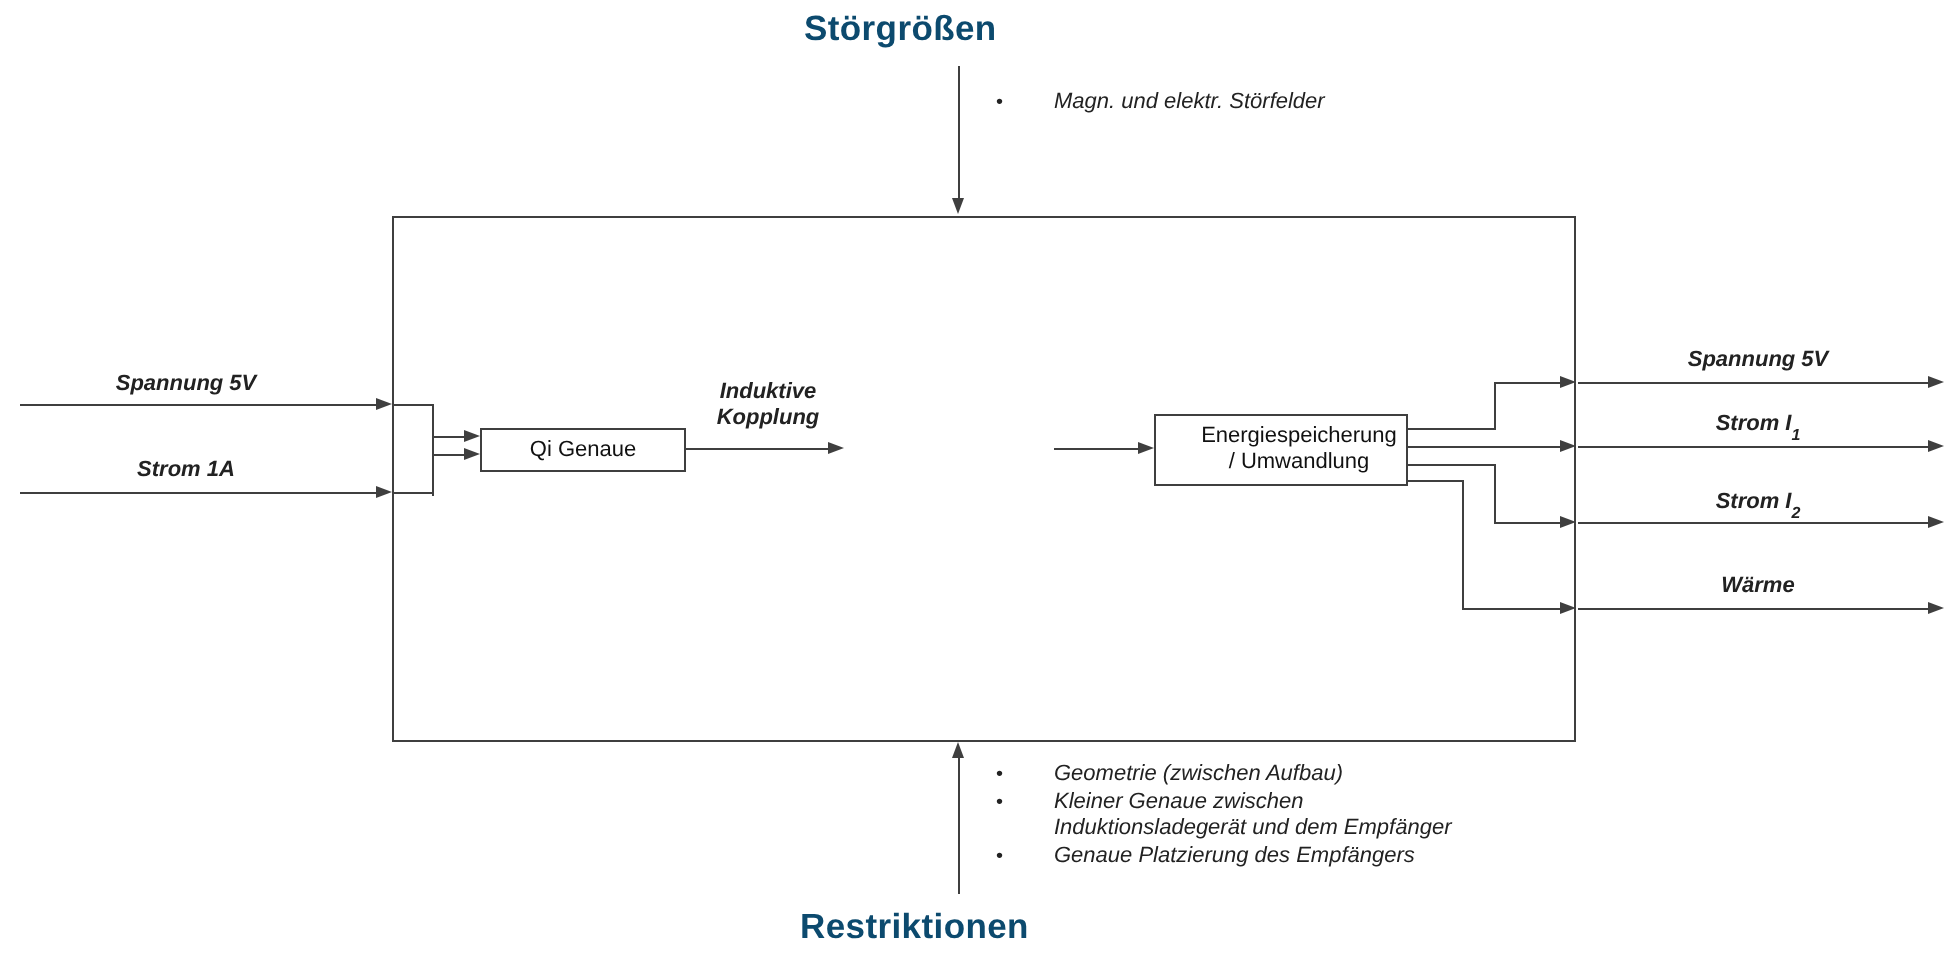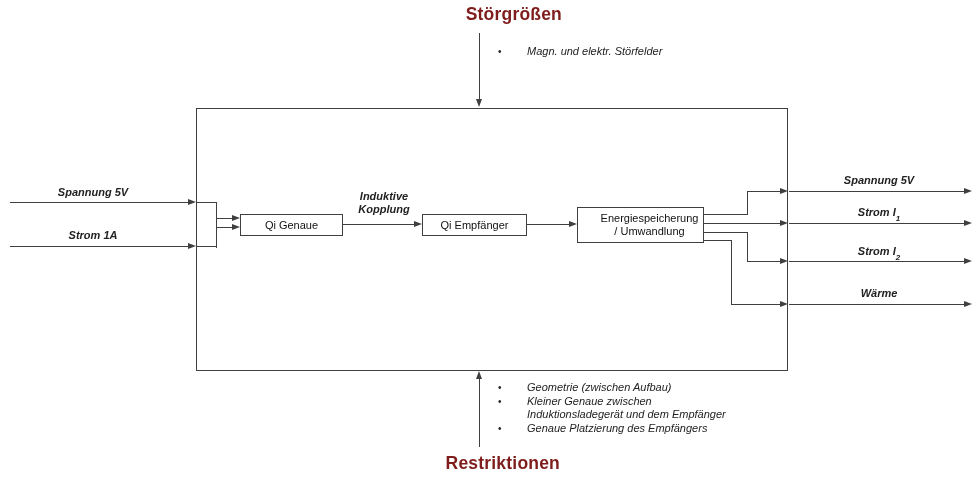--- a/index.html
+++ b/index.html
@@ -24,21 +24,21 @@
       border-left:8px solid var(--line);}
   .au{position:absolute;width:0;height:0;
       border-left:3.5px solid transparent;border-right:3.5px solid transparent;
       border-bottom:8px solid var(--line);}
   .ad{position:absolute;width:0;height:0;
       border-left:3.5px solid transparent;border-right:3.5px solid transparent;
       border-top:8px solid var(--line);}
   
   .big-title{
     position:absolute;font-size:17.5px;font-weight:bold;
-    text-align:right;letter-spacing:.2px;color:#7f1d1d;
+    text-align:left;letter-spacing:.2px;color:#0c4a6e;
   }
   
   .lbl{
     position:absolute;font-size:11px;font-style:italic;
     text-align:center;white-space:pre-line;line-height:12.5px;color:#222;font-weight:bold;
   }
   
   .block{
     position:absolute;box-sizing:border-box;
     border:1.3px solid var(--line);background:#fff;
@@ -91,23 +91,20 @@
 
   <div class="block" style="left:240px;top:214px;width:103px;height:22px;">
     <div>Qi Genaue</div>
   </div>
 
   <div class="hl" style="left:343px;top:224px;width:71px;"></div>
   <div class="ar" style="left:414px;top:221px;"></div>
   <div class="lbl" style="left:352px;top:190px;width:64px;">Induktive
 Kopplung</div>
 
-  <div class="block" style="left:422px;top:214px;width:105px;height:22px;">
-    <div>Qi Empfänger</div>
-  </div>
 
   <div class="hl" style="left:527px;top:224px;width:42px;"></div>
   <div class="ar" style="left:569px;top:221px;"></div>
 
   <div class="block" style="left:577px;top:207px;width:127px;height:36px;padding-left:18px;">
     <div>Energiespeicherung</div>
     <div>/ Umwandlung</div>
   </div>
 
   <div class="hl" style="left:704px;top:214px;width:44px;"></div>

